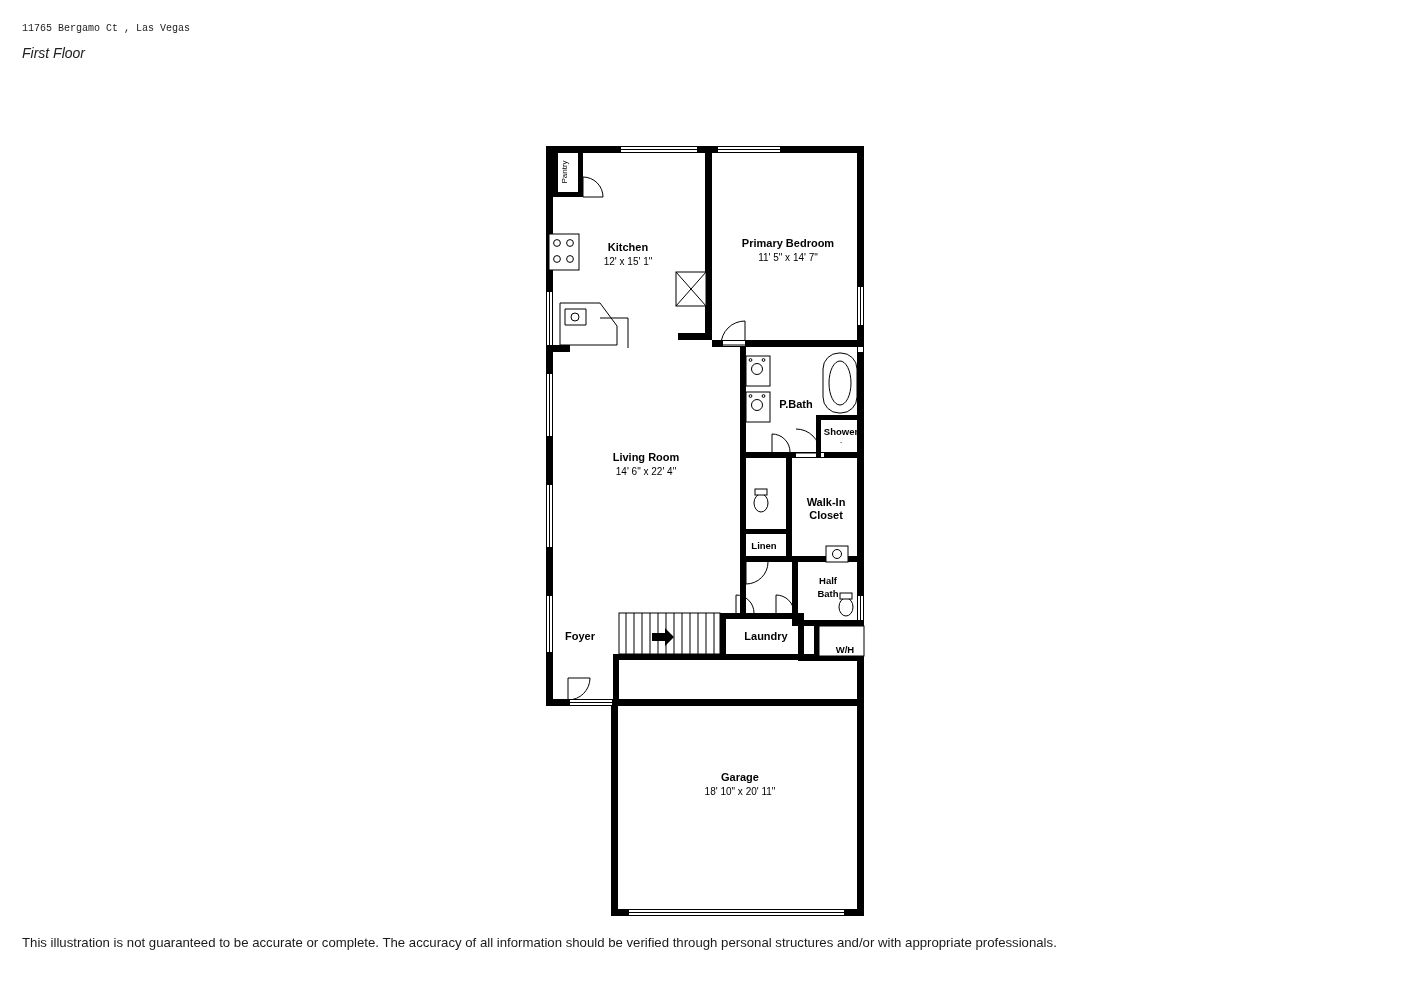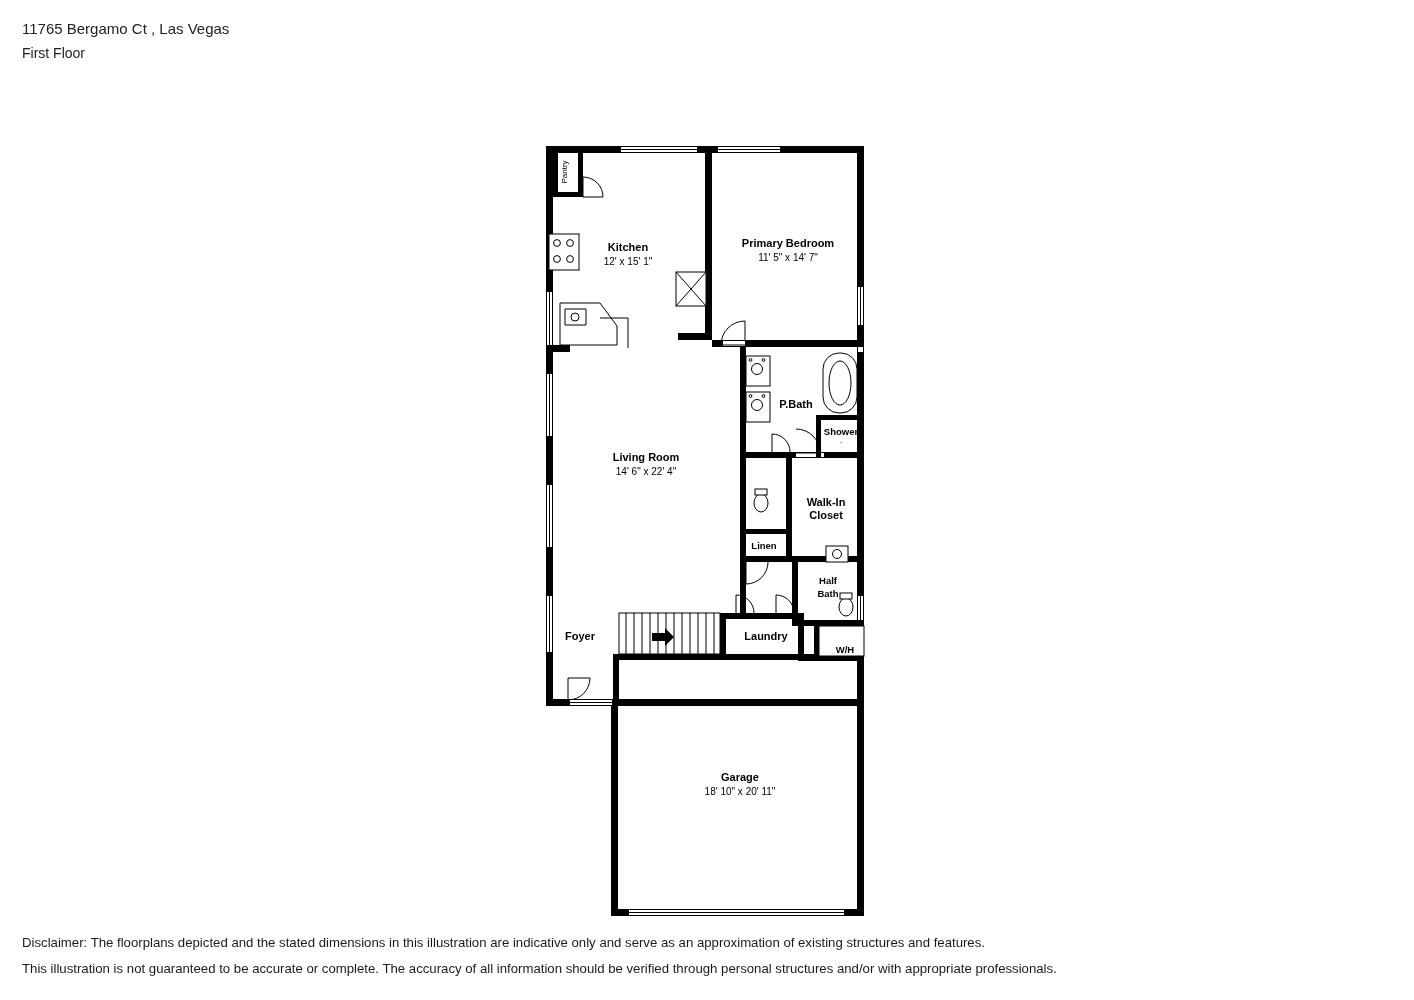--- a/index.html
+++ b/index.html
@@ -14,30 +14,32 @@
     font-family: "Liberation Sans", sans-serif;
     color: #1a1a1a;
     overflow: hidden;
   }
   .header {
     position: absolute;
     left: 22px;
     top: 18px;
   }
   .header .addr {
-    font-size: 15px;
+    font-size: 10px;
     color: #222;
     line-height: 22px;
     white-space: nowrap;
+    font-family: Liberation Mono, monospace;
   }
   .header .floor {
     font-size: 14px;
     color: #222;
     line-height: 22px;
     margin-top: 2px;
+    font-style: italic;
   }
   .disclaimer {
     position: absolute;
     left: 22px;
     top: 930px;
     font-size: 13.2px;
     color: #1a1a1a;
     line-height: 26px;
   }
   #plan {
@@ -288,15 +290,14 @@
     <text class="lbl" x="766" y="637">Laundry</text>
     <text class="lbl small" x="845" y="650">W/H</text>
 
     <text class="lbl" x="740" y="778">Garage</text>
     <text class="lbl dim" x="740" y="792">18' 10" x 20' 11"</text>
   </g>
 
 </svg>
 
 <div class="disclaimer">
-  <div>Disclaimer: The floorplans depicted and the stated dimensions in this illustration are indicative only and serve as an approximation of existing structures and features.</div>
   <div>This illustration is not guaranteed to be accurate or complete. The accuracy of all information should be verified through personal structures and/or with appropriate professionals.</div>
 </div>
 
 </body></html>

